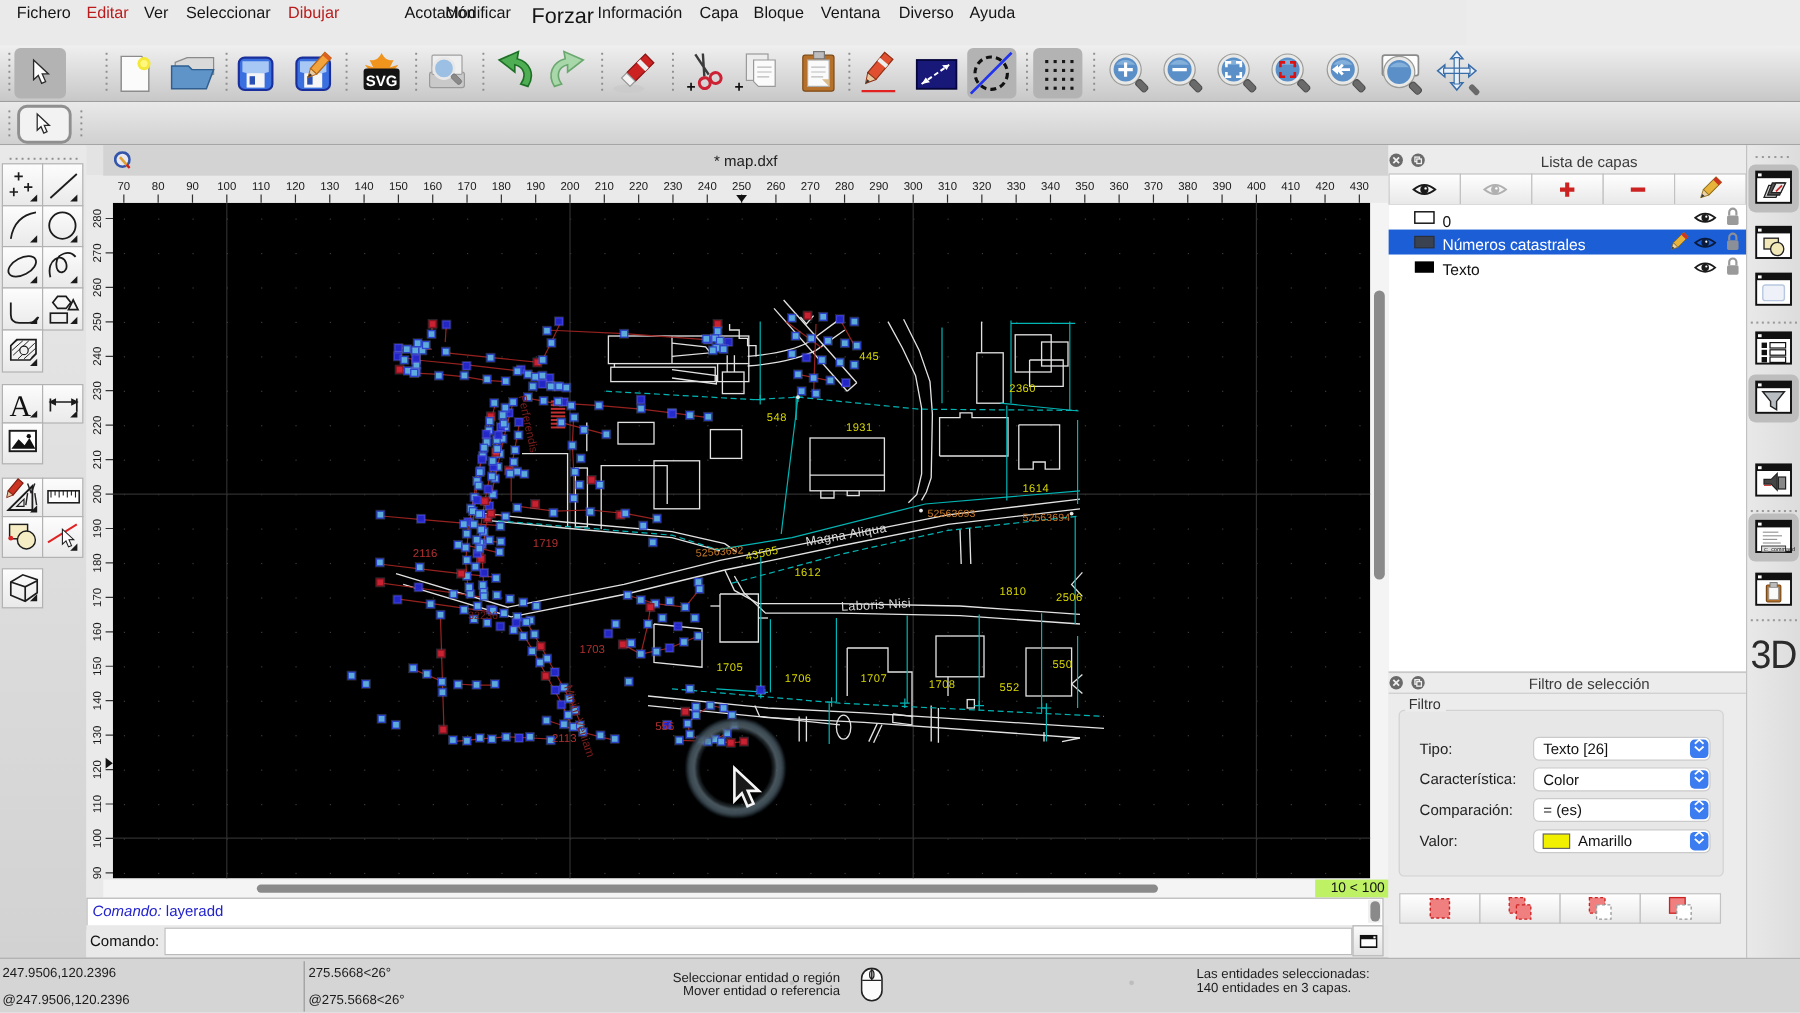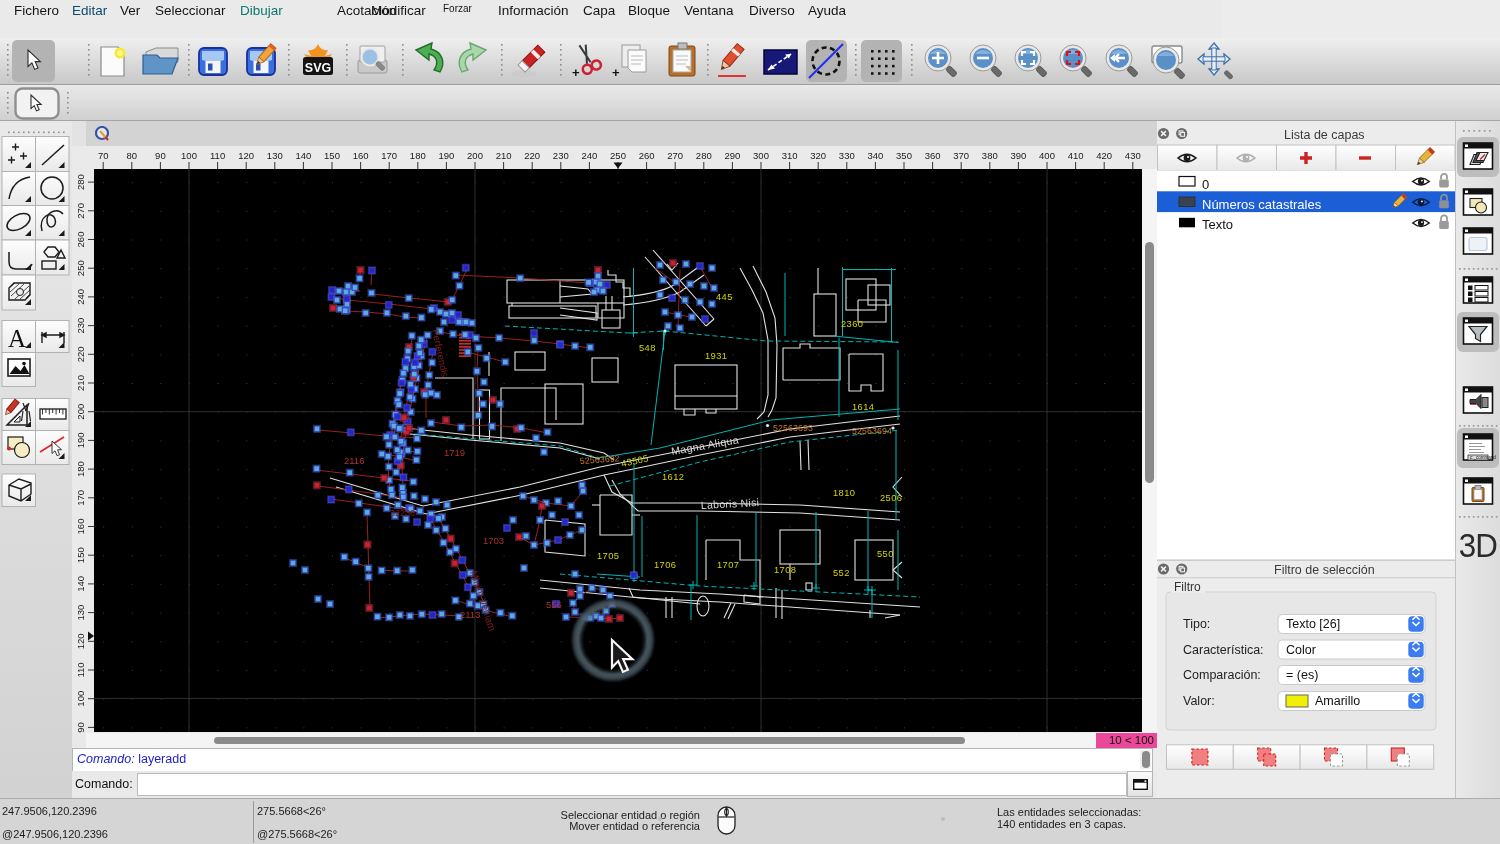--- a/index.html
+++ b/index.html
@@ -1,22 +1,22 @@
 <!DOCTYPE html>
 <html><head><meta charset="utf-8"><style>html,body{margin:0;padding:0;width:1500px;height:844px;overflow:hidden;font-family:"Liberation Sans",sans-serif;-webkit-font-smoothing:antialiased;}*{box-sizing:content-box;}</style></head><body>
 <div style="position:relative;width:1500px;height:844px;background:#ececec;">
     <div style="position:absolute;left:0;top:0;width:1222px;height:38px;background:#ebeaea;">
       <span style="position:absolute;left:14px;top:3px;font-size:13.5px;color:#151515;">Fichero</span>
-      <span style="position:absolute;left:72px;top:3px;font-size:13.5px;color:#0c4a6e;">Editar</span>
+      <span style="position:absolute;left:72px;top:3px;font-size:13.5px;color:#b91c1c;">Editar</span>
       <span style="position:absolute;left:120px;top:3px;font-size:13.5px;color:#151515;">Ver</span>
       <span style="position:absolute;left:155px;top:3px;font-size:13.5px;color:#151515;">Seleccionar</span>
-      <span style="position:absolute;left:240px;top:3px;font-size:13.5px;color:#0f766e;text-align:center;">Dibujar</span>
+      <span style="position:absolute;left:240px;top:3px;font-size:13.5px;color:#b91c1c;text-align:center;">Dibujar</span>
       <span style="position:absolute;left:297px;top:3px;font-size:13.5px;color:#151515;margin-left:40px;">Acotación</span>
       <span style="position:absolute;left:371px;top:3px;font-size:13.5px;color:#151515;">Modificar</span>
-      <span style="position:absolute;left:443px;top:3px;font-size:10px;color:#151515;">Forzar</span>
+      <span style="position:absolute;left:443px;top:3px;font-size:18px;color:#151515;">Forzar</span>
       <span style="position:absolute;left:498px;top:3px;font-size:13.5px;color:#151515;">Información</span>
       <span style="position:absolute;left:583px;top:3px;font-size:13.5px;color:#151515;">Capa</span>
       <span style="position:absolute;left:628px;top:3px;font-size:13.5px;color:#151515;">Bloque</span>
       <span style="position:absolute;left:684px;top:3px;font-size:13.5px;color:#151515;">Ventana</span>
       <span style="position:absolute;left:749px;top:3px;font-size:13.5px;color:#151515;">Diverso</span>
       <span style="position:absolute;left:808px;top:3px;font-size:13.5px;color:#151515;">Ayuda</span>
     </div>
     <div style="position:absolute;left:0;top:38px;width:1500px;height:46px;background:linear-gradient(#efefef,#c8c8c8);border-bottom:1px solid #9e9e9e;"></div>
     <div style="position:absolute;left:0;top:85px;width:1500px;height:35px;background:linear-gradient(#e9e9e9,#d0d0d0);border-bottom:1px solid #a5a5a5;"></div>
     <svg style="position:absolute;left:0;top:0" width="1260" height="121" viewBox="0 0 1260 121">
@@ -401,20 +401,21 @@
         <line x1="40" y1="452" x2="64" y2="437" stroke="#e02222" stroke-width="1.6"></line>
         <path d="M52,441 l0,12.5 3,-2.7 2.1,4.9 2.5,-1 -2.1,-4.9 4,-0.1 z" fill="#fff" stroke="#222" stroke-width="0.9"></path>
       </g>
       <path d="M64.5,459 l-6,0 6,-6 z" fill="#1a1a1a"></path>
       <g fill="none" stroke="#1c1c1c" stroke-width="1.4">
         <path d="M9,485 l10,-6 12,4 0,11 -10,7 -12,-5 z M9,485 l12,4 10,-5 M21,489 l0,12"></path>
       </g>
       <path d="M31,501 l-6,0 6,-6 z" fill="#1a1a1a"></path>
     </svg>
     <div style="position:absolute;left:86px;top:121px;width:1071px;height:25px;background:#d3d3d3;border-bottom:1px solid #bdbdbd;"></div>
+    <div style="position:absolute;left:86px;top:127px;font-size:12.5px;color:#1b1b1b;width:1071px;text-align:center;">* map.dxf</div>
     <svg style="position:absolute;left:95px;top:126px" width="14" height="15" viewBox="0 0 14 15">
       <circle cx="7" cy="7" r="6" fill="#e8e8f2" stroke="#3355aa" stroke-width="2.2"></circle>
       <line x1="5" y1="5" x2="12" y2="13" stroke="#e0a030" stroke-width="2.2"></line>
       <line x1="10.5" y1="11" x2="13" y2="14" stroke="#cc2222" stroke-width="2"></line>
     </svg>
     <svg style="position:absolute;left:72px;top:146px" width="1085" height="587" viewBox="0 0 1085 587">
       <rect x="0" y="0" width="1085" height="587" fill="#eaeaea"></rect>
       <line x1="31.2" y1="16" x2="31.2" y2="23" stroke="#333" stroke-width="1"></line>
       <text x="31.2" y="12.5" font-size="9.5" fill="#1a1a1a" text-anchor="middle">70</text>
       <line x1="59.8" y1="16" x2="59.8" y2="23" stroke="#333" stroke-width="1"></line>
@@ -2161,21 +2162,21 @@
           <circle cx="613" cy="640" r="31.5" fill="none" stroke="#39474f" stroke-width="1.5" opacity="0.6"></circle>
         </g>
         <path d="M612,640 l0,27.5 6.2,-6.4 4.7,10.8 5,-2.2 -4.7,-10.6 9.2,0 z" fill="#1a1a1a" stroke="#f5f5f5" stroke-width="2.2"></path>
       </g>
     </svg>
     <div style="position:absolute;left:1142px;top:169px;width:15px;height:564px;background:#f4f4f4;"></div>
     <div style="position:absolute;left:1145px;top:242px;width:8.5px;height:241px;background:#8a8a8a;border-radius:4.5px;"></div>
     <div style="position:absolute;left:86px;top:733px;width:1010px;height:15px;background:#f4f4f4;"></div>
     <div style="position:absolute;left:72px;top:733px;width:14px;height:15px;background:#e9e9e9;"></div>
     <div style="position:absolute;left:214px;top:736.5px;width:751px;height:7.5px;background:#8a8a8a;border-radius:4px;"></div>
-    <div style="position:absolute;left:1096px;top:733px;width:61px;height:15px;background:#ec4899;font-size:11.5px;color:#111;text-align:right;padding-top:1px;box-sizing:border-box;padding-right:3px;">10 &lt; 100</div>
+    <div style="position:absolute;left:1096px;top:733px;width:61px;height:15px;background:#bef264;font-size:11.5px;color:#111;text-align:right;padding-top:1px;box-sizing:border-box;padding-right:3px;">10 &lt; 100</div>
     <div style="position:absolute;left:72px;top:748px;width:1081px;height:27px;background:#ffffff;border:1px solid #b5b5b5;box-sizing:border-box;">
       <span style="position:absolute;left:4px;top:3px;font-size:12.5px;color:#2222cc;"><i>Comando:</i> layeradd</span>
       <div style="position:absolute;right:1px;top:1px;width:11px;height:18.5px;background:#f0f0f0;"></div>
       <div style="position:absolute;right:2.5px;top:2px;width:8px;height:16.5px;background:#8a8a8a;border-radius:4px;"></div>
     </div>
     <div style="position:absolute;left:72px;top:770.5px;width:1085px;height:27px;background:#e9e9e9;">
       <span style="position:absolute;left:3px;top:6px;font-size:12.5px;color:#111;">Comando:</span>
       <div style="position:absolute;left:65px;top:2px;width:988px;height:21px;background:#fff;border:1px solid #bbb;"></div>
       <div style="position:absolute;left:1055px;top:0.5px;width:26px;height:26px;background:linear-gradient(#fafafa,#e2e2e2);border:1px solid #b5b5b5;box-sizing:border-box;"></div>
       <svg style="position:absolute;left:1061px;top:8px" width="15" height="11" viewBox="0 0 15 11">

